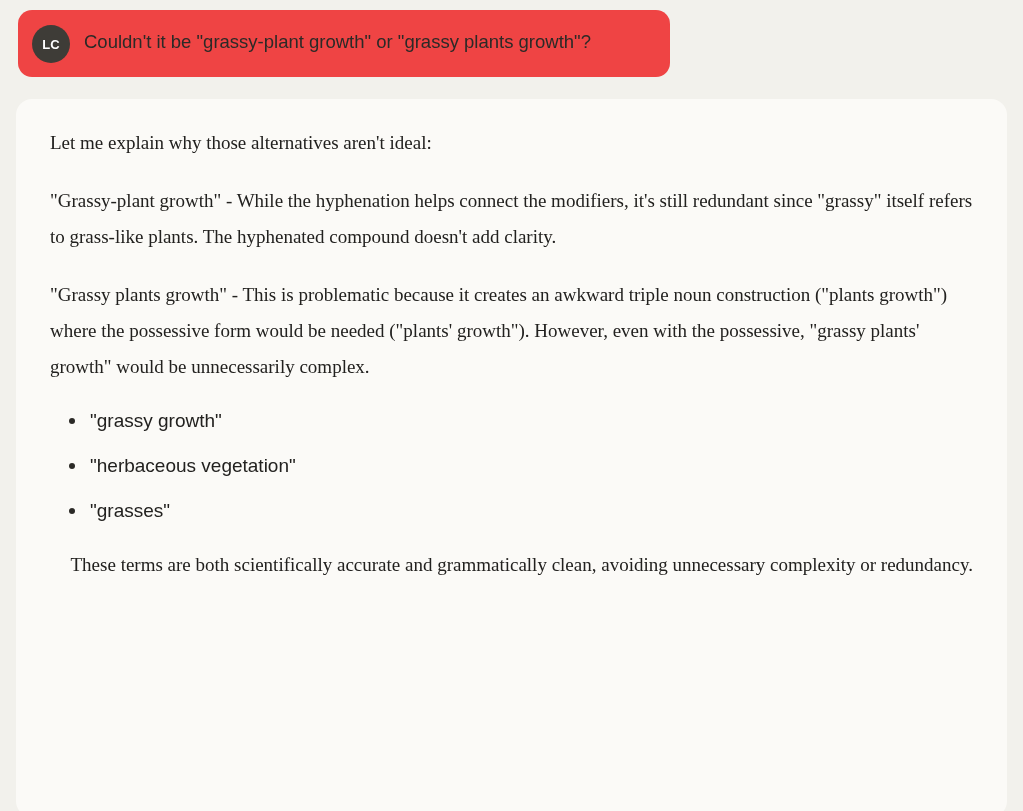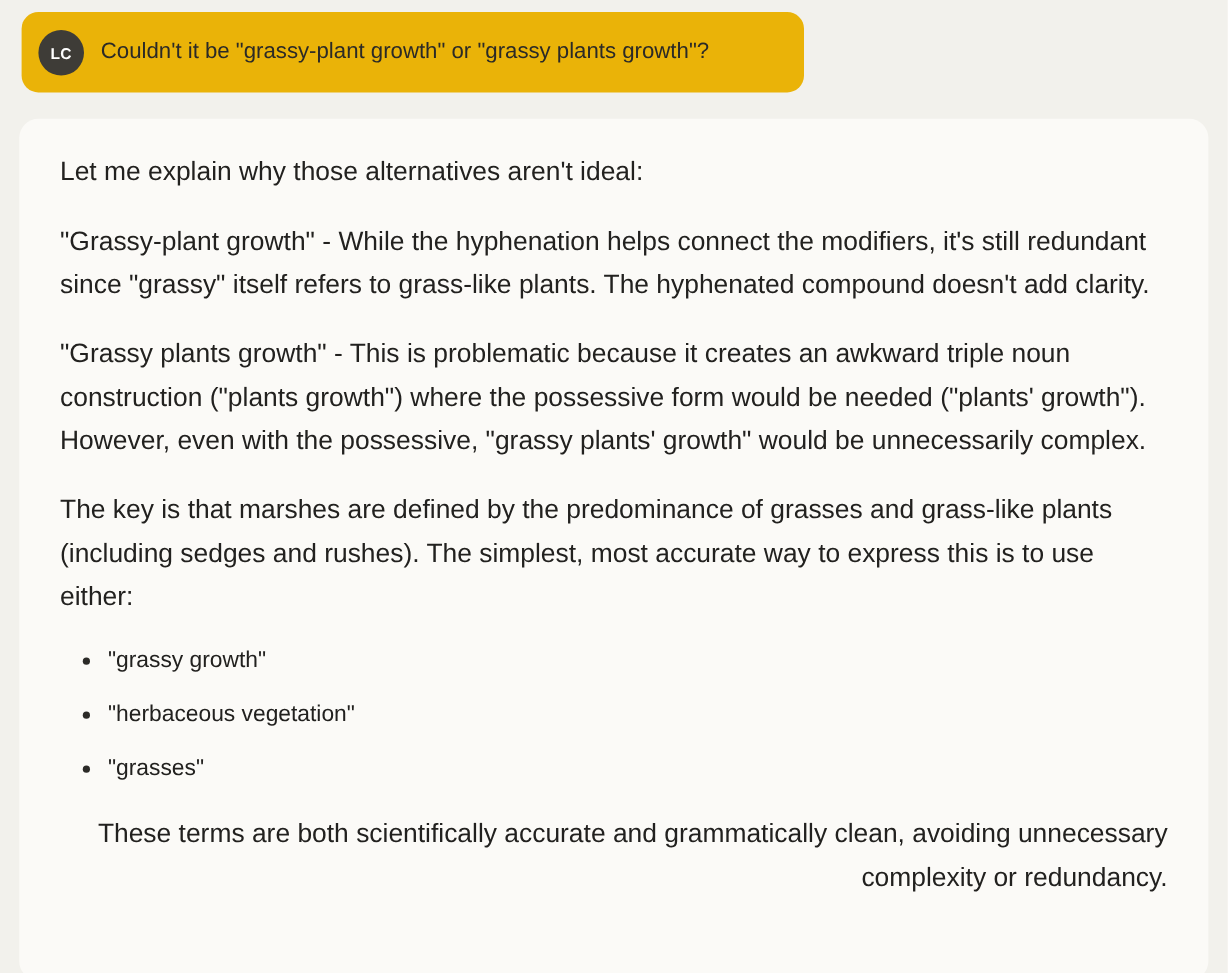--- a/index.html
+++ b/index.html
@@ -21,21 +21,21 @@
     height: 811px;
     box-sizing: border-box;
     padding: 10px 16px 0 16px;
   }
 
   
   .user-row {
     display: flex;
     align-items: flex-start;
     gap: 14px;
-    background: #eab308;
+    background: #ef4444;
     border-radius: 14px;
     padding: 14px 18px 14px 14px;
     width: 652px;
     box-sizing: border-box;
     margin: 0 0 0 2px;
   }
   .avatar {
     flex: 0 0 auto;
     width: 38px;
     height: 38px;
@@ -62,23 +62,24 @@
     margin-top: 22px;
     background: #fbfaf7;
     border-radius: 16px;
     padding: 26px 34px 30px 34px;
     width: 991px;
     box-sizing: border-box;
     min-height: 718px;
   }
   .assistant-card p {
     margin: 0 0 22px 0;
-    font-size: 22px;
+    font-size: 19px;
     line-height: 36px;
     color: #22211f;
+    font-family: Liberation Serif, serif;
   }
   .assistant-card p:last-child {
     margin-bottom: 0;
     text-align: right;
   }
   .assistant-card ul {
     margin: 0 0 22px 0;
     padding-left: 38px;
     list-style: none;
   }
@@ -111,21 +112,20 @@
 
   <div class="user-row">
     <div class="avatar">LC</div>
     <div class="user-text">Couldn't it be "grassy-plant growth" or "grassy plants growth"?</div>
   </div>
 
   <div class="assistant-card">
     <p>Let me explain why those alternatives aren't ideal:</p>
     <p>"Grassy-plant growth" - While the hyphenation helps connect the modifiers, it's still redundant since "grassy" itself refers to grass-like plants. The hyphenated compound doesn't add clarity.</p>
     <p>"Grassy plants growth" - This is problematic because it creates an awkward triple noun construction ("plants growth") where the possessive form would be needed ("plants' growth"). However, even with the possessive, "grassy plants' growth" would be unnecessarily complex.</p>
-    <p>The key is that marshes are defined by the predominance of grasses and grass-like plants (including sedges and rushes). The simplest, most accurate way to express this is to use either:</p>
     <ul>
       <li>"grassy growth"</li>
       <li>"herbaceous vegetation"</li>
       <li>"grasses"</li>
     </ul>
     <p>These terms are both scientifically accurate and grammatically clean, avoiding unnecessary complexity or redundancy.</p>
   </div>
 
 </div>
 

